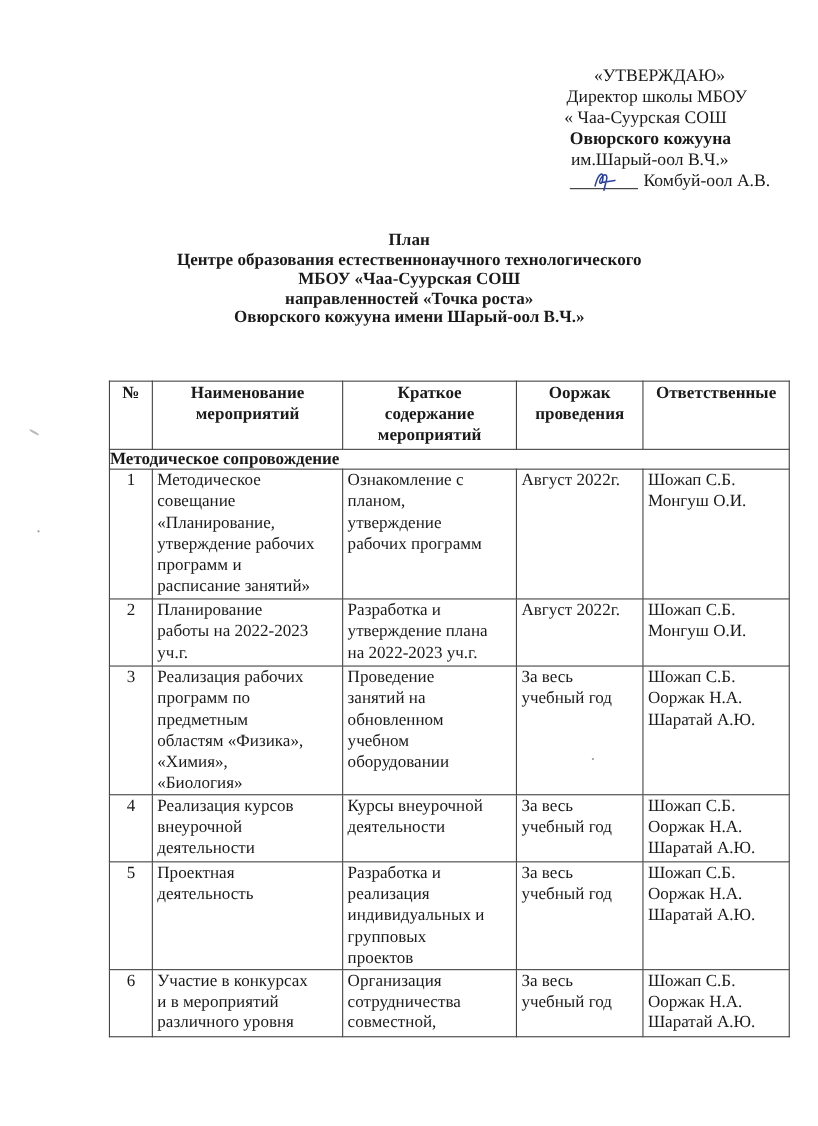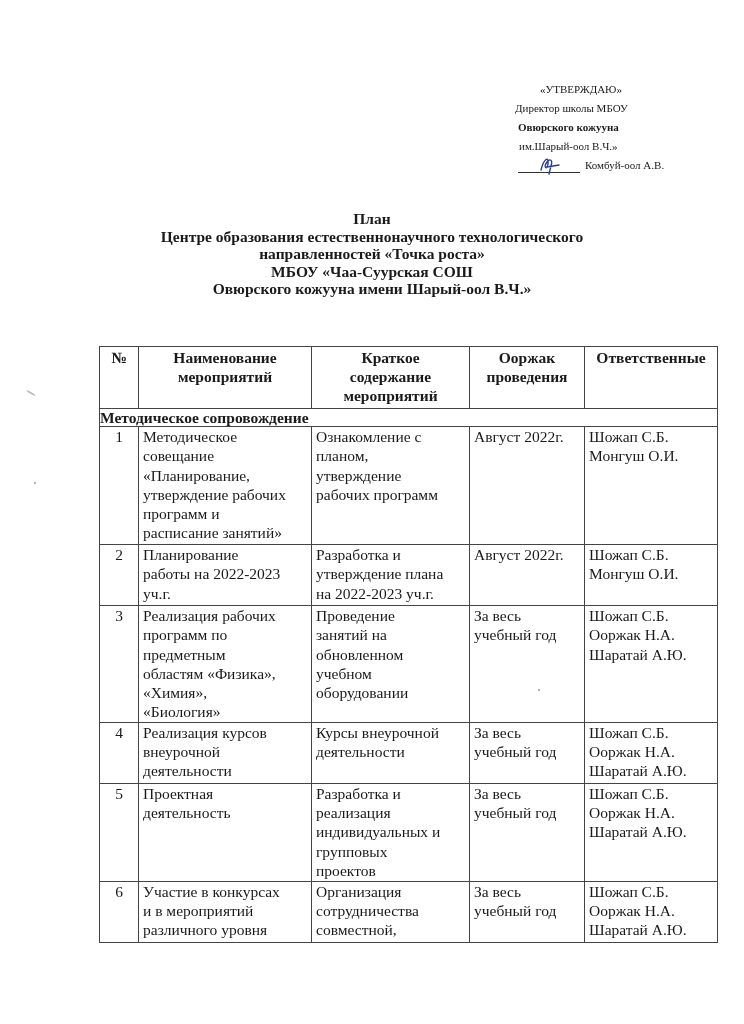--- a/index.html
+++ b/index.html
@@ -6,23 +6,23 @@
     body {
       width: 744px; height: 1024px;
       background: #ffffff;
       position: relative;
       overflow: hidden;
       font-family: "Liberation Serif", serif;
       color: #1a1a1a;
     }
     .approve {
       position: absolute;
-      left: 513px; top: 80px;
+      left: 513px; top: 60px;
       width: 220px;
-      font-size: 11px;
+      font-size: 16px;
       line-height: 19px;
     }
     .approve .line { white-space: nowrap; display: block; }
     .approve .l0 { padding-left: 27px; }
     .approve .l1 { padding-left: 2px; }
     .approve .l2 { padding-left: 0px; }
     .approve .l3 { padding-left: 5px; font-weight: bold; }
     .approve .l4 { padding-left: 6px; }
     .approve .sigrow { position: relative; padding-left: 72px; }
     .approve .sigline {
@@ -85,36 +85,37 @@
     .cell-lines span { display: block; white-space: nowrap; }
 
     .speck { position: absolute; background: #9a9a9a; border-radius: 50%; }
   </style>
 </head>
 <body>
 
 <div class="approve">
   <span class="line l0">«УТВЕРЖДАЮ»</span>
   <span class="line l1">Директор школы МБОУ</span>
+  <span class="line l2">« Чаа-Суурская СОШ</span>
   <span class="line l3">Овюрского кожууна</span>
   <span class="line l4">им.Шарый-оол В.Ч.»</span>
   <span class="line sigrow">
     <span class="sigline"></span>
     <svg class="sig" viewBox="0 0 30 22">
       <path d="M6 16 C 9 4, 14 2, 13 10 C 12 16, 8 14, 12 8 C 15 4, 18 6, 16 12 L 14 20 M 12 13 L 24 11" fill="none" stroke="#2a3fa0" stroke-width="1.4" stroke-linecap="round"></path>
     </svg>
     <span>Комбуй-оол А.В.</span>
   </span>
 </div>
 
 <div class="title">
   <span>План</span>
   <span>Центре образования естественнонаучного технологического</span>
+  <span>МБОУ «Чаа-Суурская СОШ</span>
   <span>направленностей «Точка роста»</span>
-  <span>МБОУ «Чаа-Суурская СОШ</span>
   <span>Овюрского кожууна имени Шарый-оол В.Ч.»</span>
 </div>
 
 <table class="plan">
   <colgroup>
     <col style="width:39px">
     <col style="width:173px">
     <col style="width:158px">
     <col style="width:115px">
     <col style="width:133px">

